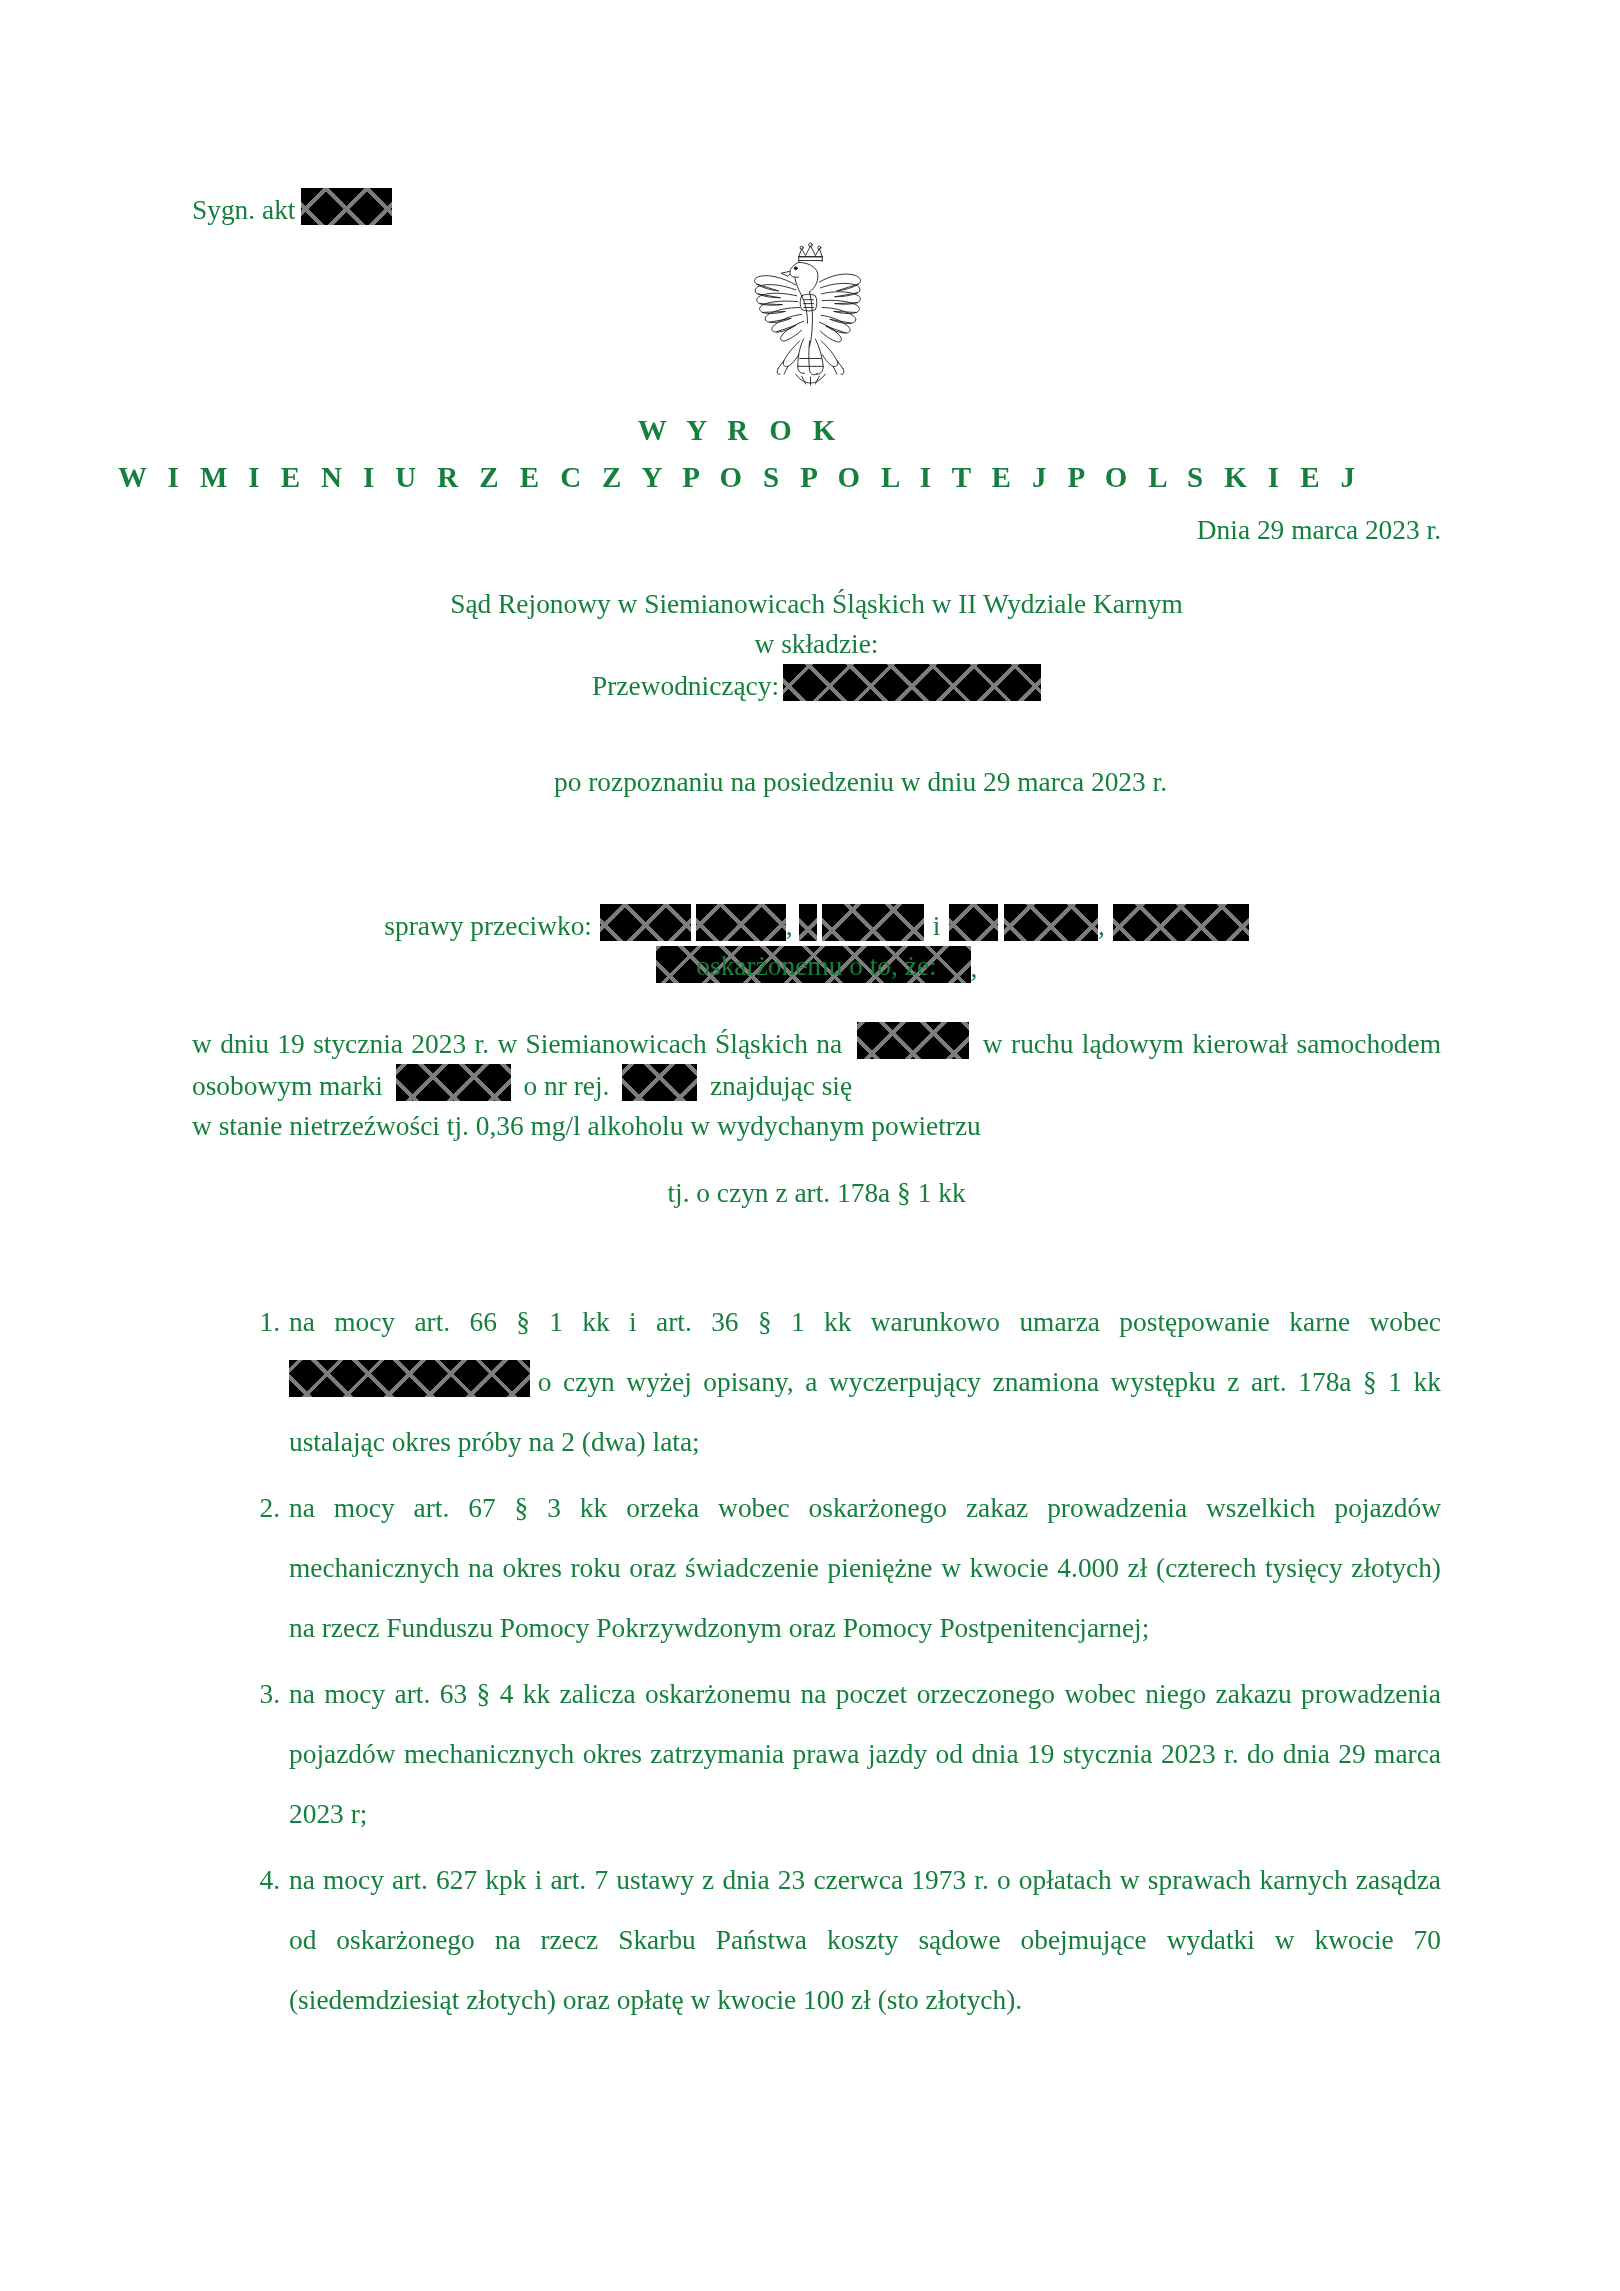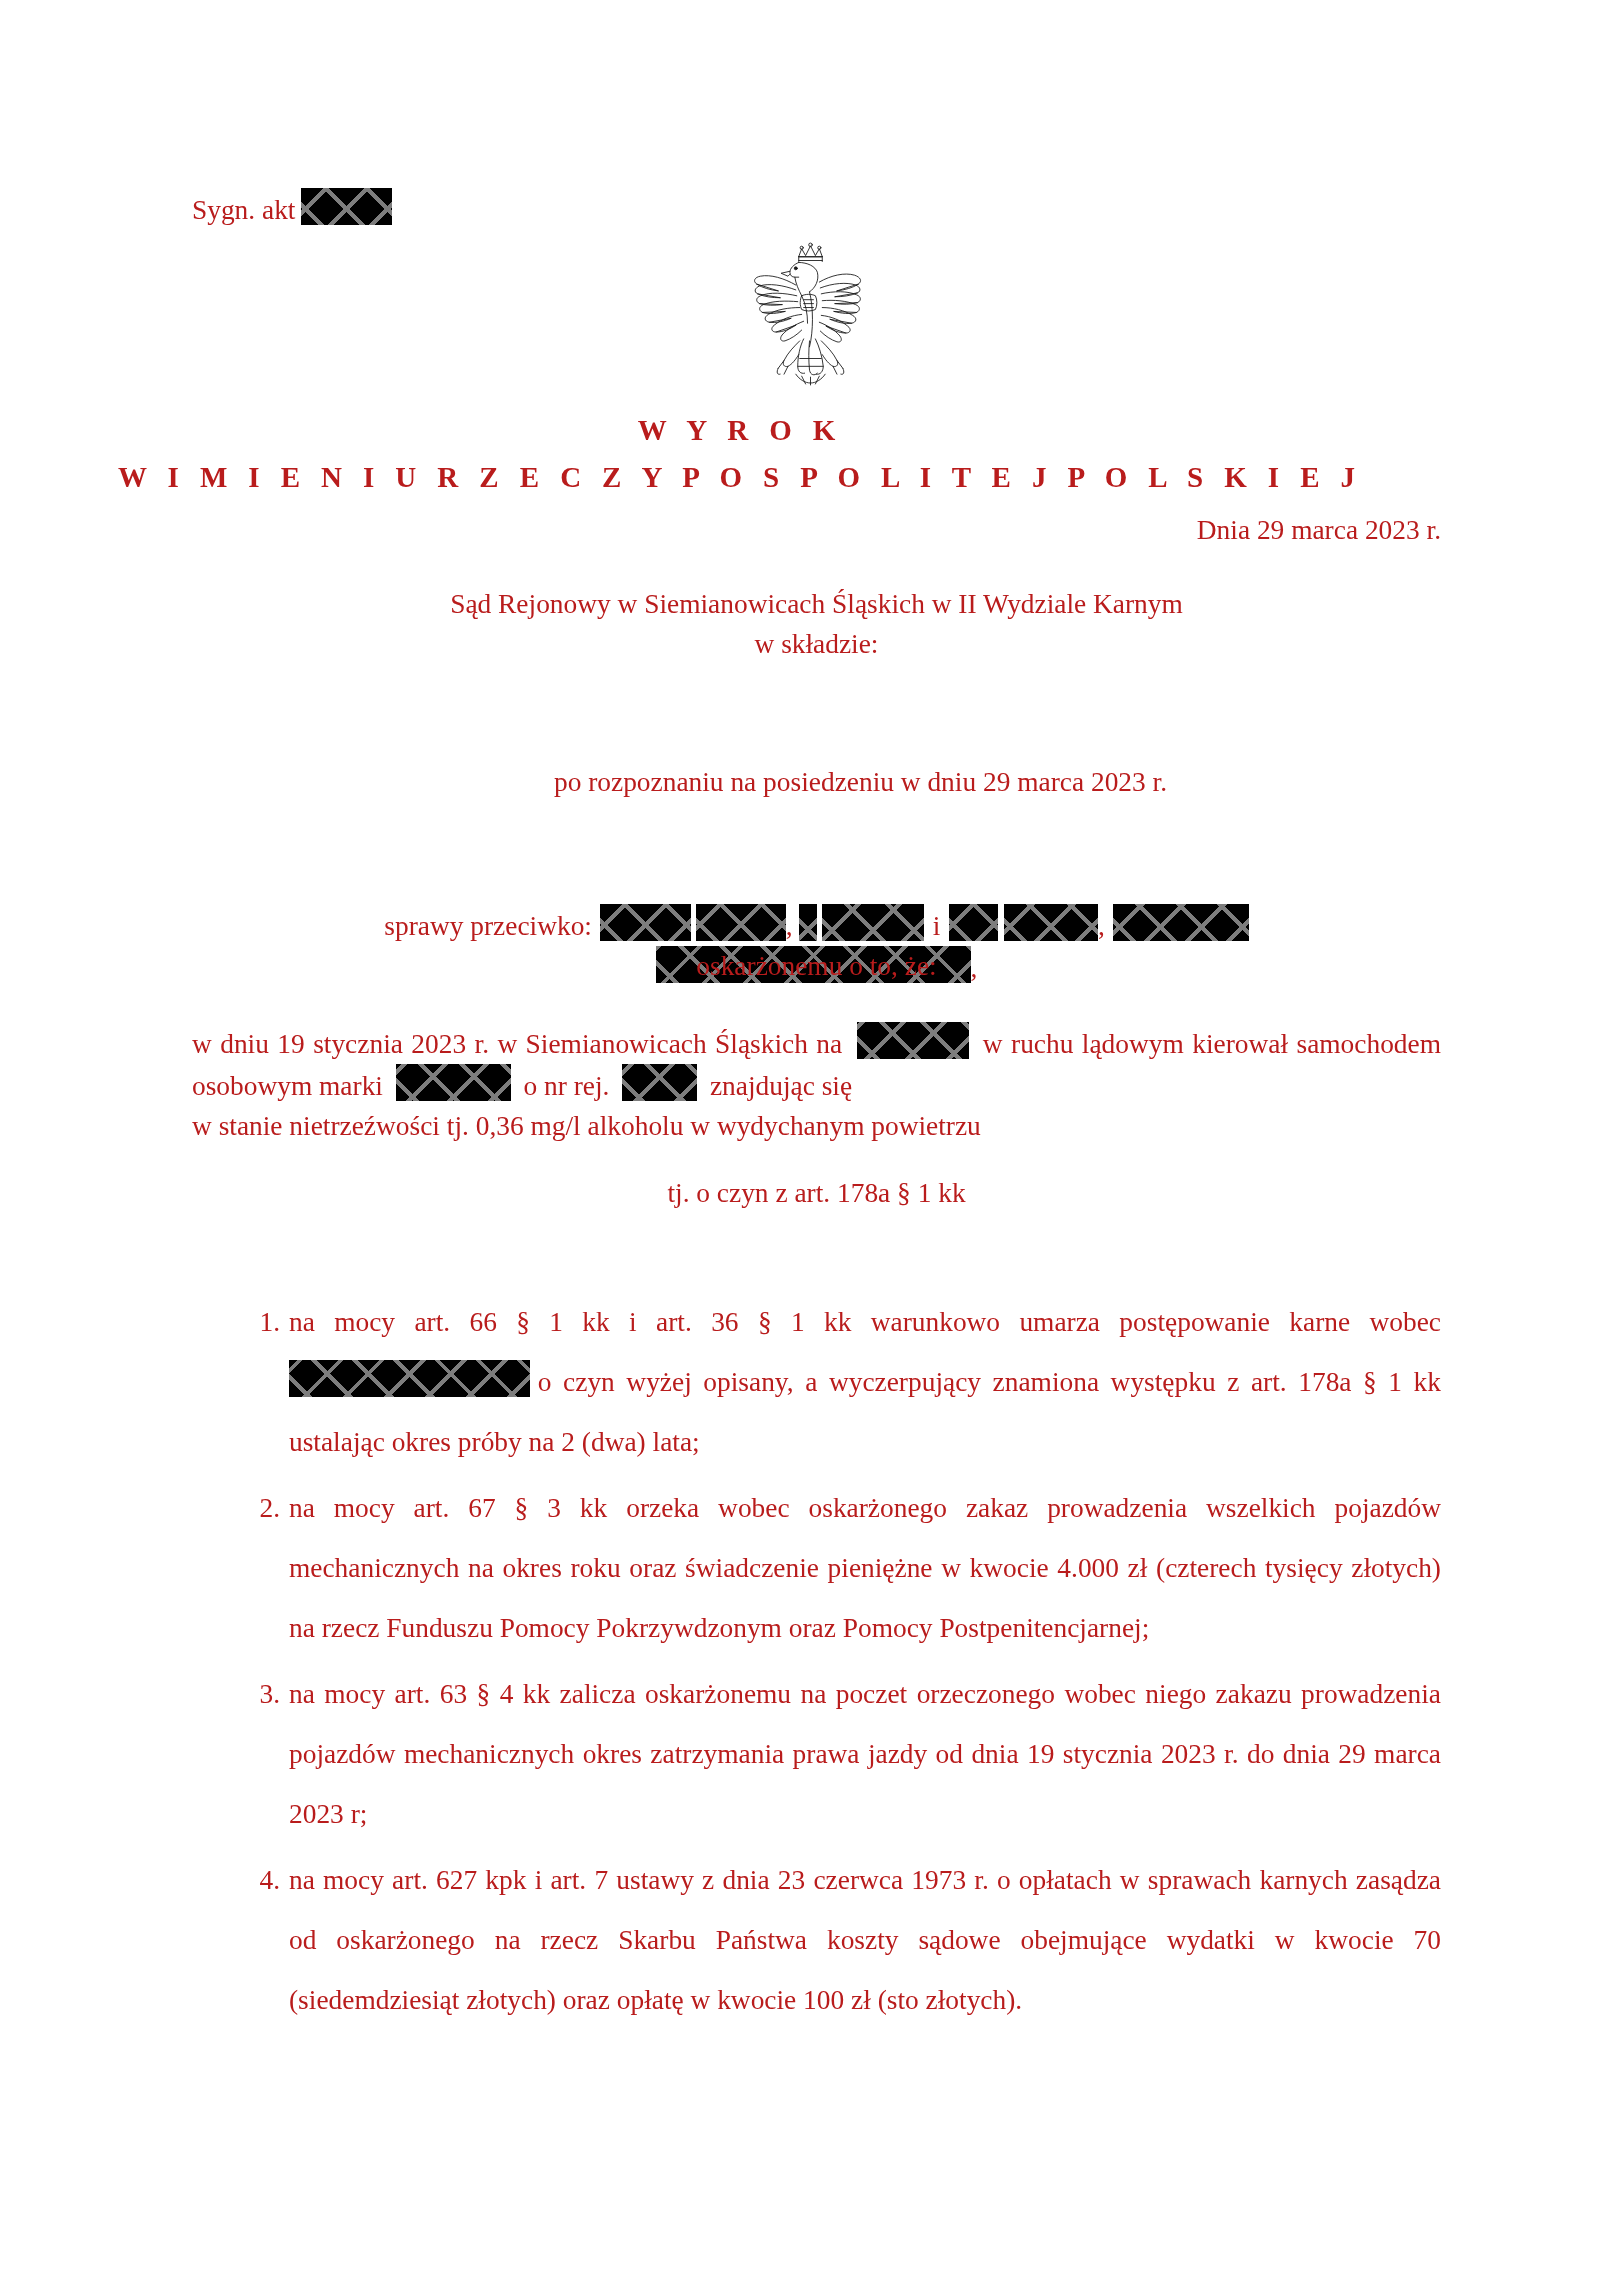--- a/index.html
+++ b/index.html
@@ -6,21 +6,21 @@
     margin: 0;
     padding: 0;
     background: #ffffff;
   }
   .page {
     position: relative;
     width: 1620px;
     height: 2292px;
     background: #ffffff;
     font-family: "Liberation Serif", "DejaVu Serif", serif;
-    color: #b91c1c;
+    color: #15803d;
     overflow: hidden;
   }
 
   
   .redact {
     display: inline-block;
     vertical-align: -0.22em;
     background-color: #000000;
     background-image:
       repeating-linear-gradient(45deg,
@@ -194,20 +194,21 @@
   <div class="title-block">
     <div class="title-1">W Y R O K</div>
     <div class="title-2">W  I M I E N I U  R Z E C Z Y P O S P O L I T E J  P O L S K I E J</div>
   </div>
 
   <div class="date-line">Dnia 29 marca 2023 r.</div>
 
   <div class="blk court">
     <div>Sąd Rejonowy w Siemianowicach Śląskich w II Wydziale Karnym</div>
     <div>w składzie:</div>
+    <div><span>Przewodniczący:</span><span class="redact" style="width:258px; margin-left:3.9px;"></span></div>
   </div>
 
   <div class="blk rozp">po rozpoznaniu na posiedzeniu w dniu 29 marca 2023 r.</div>
 
   <div class="blk sprawy">
     <div>
       <span>sprawy  przeciwko:</span><span class="redact" style="width:91px; margin-left:7.8px;"></span><span class="redact" style="width:90px; margin-left:4.9px;"></span><span>,</span><span class="redact" style="width:17.6px; margin-left:6.9px;"></span><span class="redact" style="width:102px; margin-left:4.9px;"></span><span style="margin:0 8.8px;">i</span><span class="redact" style="width:49px;"></span><span class="redact" style="width:94px; margin-left:5.9px;"></span><span>,</span><span class="redact" style="width:136px; margin-left:7.8px;"></span>
     </div>
     <div><span class="redact" style="width:315px;"></span><span>,</span></div>
   </div>

